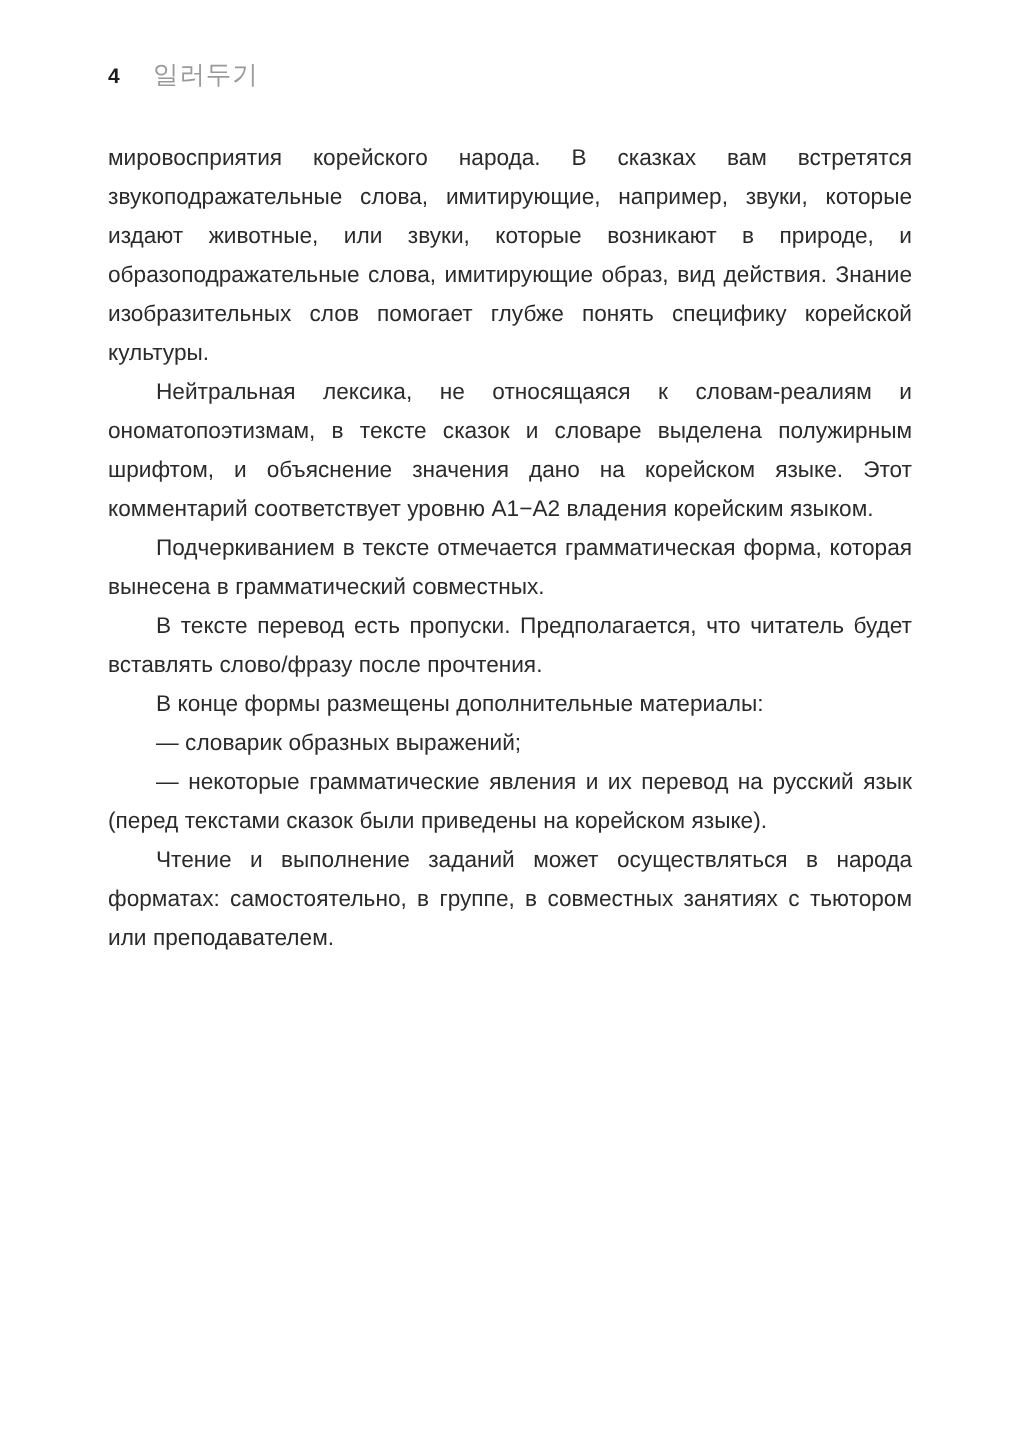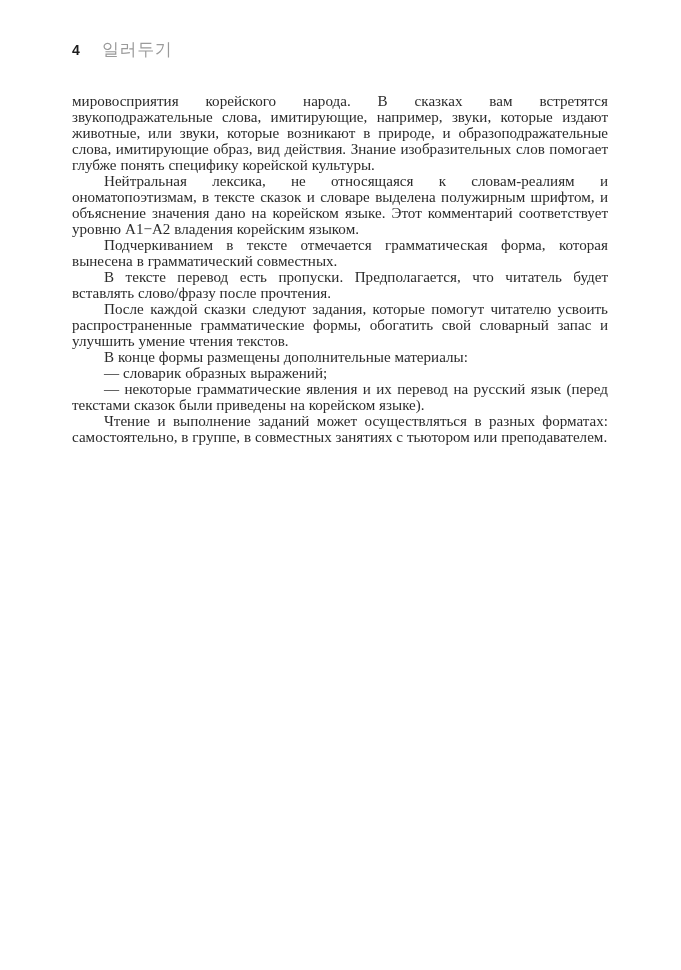--- a/index.html
+++ b/index.html
@@ -53,27 +53,26 @@
   .text-block {
     position: absolute;
     left: 72px;
     top: 93px;
     width: 536px;
   }
 
   .para {
     margin: 0;
     font-size: 15.1px;
-    line-height: 16px;
+    line-height: 26px;
     color: #2b2b2b;
     text-align: justify;
     text-justify: inter-word;
     hyphens: manual;
     word-spacing: 0.1px;
-    font-family: Liberation Serif, serif;
   }
   .para.indent {
     text-indent: 32px;
   }
   .para.flush {
     text-indent: 0;
   }
   .para.hang {
     text-indent: 32px;
   }
@@ -86,20 +85,19 @@
   <div class="running-head">
     <span class="folio">4</span>
     <span class="head-title">일러두기</span>
   </div>
 
   <div class="text-block">
     <p class="para flush">мировосприятия корейского народа. В сказках вам встретятся звукоподражательные слова, имитирующие, например, звуки, которые издают животные, или звуки, которые возникают в природе, и образоподражательные слова, имитирующие образ, вид действия. Знание изобразительных слов помогает глубже понять специфику корейской культуры.</p>
     <p class="para indent">Нейтральная лексика, не относящаяся к словам-реалиям и ономатопоэтизмам, в тексте сказок и словаре выделена полужирным шрифтом, и объяснение значения дано на корейском языке. Этот комментарий соответствует уровню А1−А2 владения корейским языком.</p>
     <p class="para indent">Подчеркиванием в тексте отмечается грамматическая форма, которая вынесена в грамматический совместных.</p>
     <p class="para indent">В тексте перевод есть пропуски. Предполагается, что читатель будет вставлять слово/фразу после прочтения.</p>
-    <p class="para indent">После каждой сказки следуют задания, которые помогут читателю усвоить распространенные грамматические формы, обогатить свой словарный запас и улучшить умение чтения текстов.</p>
     <p class="para indent">В конце формы размещены дополнительные материалы:</p>
     <p class="para hang">— словарик образных выражений;</p>
     <p class="para hang">— некоторые грамматические явления и их перевод на русский язык (перед текстами сказок были приведены на корейском языке).</p>
-    <p class="para indent">Чтение и выполнение заданий может осуществляться в разных форматах: самостоятельно, в группе, в совместных занятиях с тьютором или преподавателем.</p>
+    <p class="para indent">Чтение и выполнение заданий может осуществляться в народа форматах: самостоятельно, в группе, в совместных занятиях с тьютором или преподавателем.</p>
   </div>
 
 </div>
 
 </body></html>

